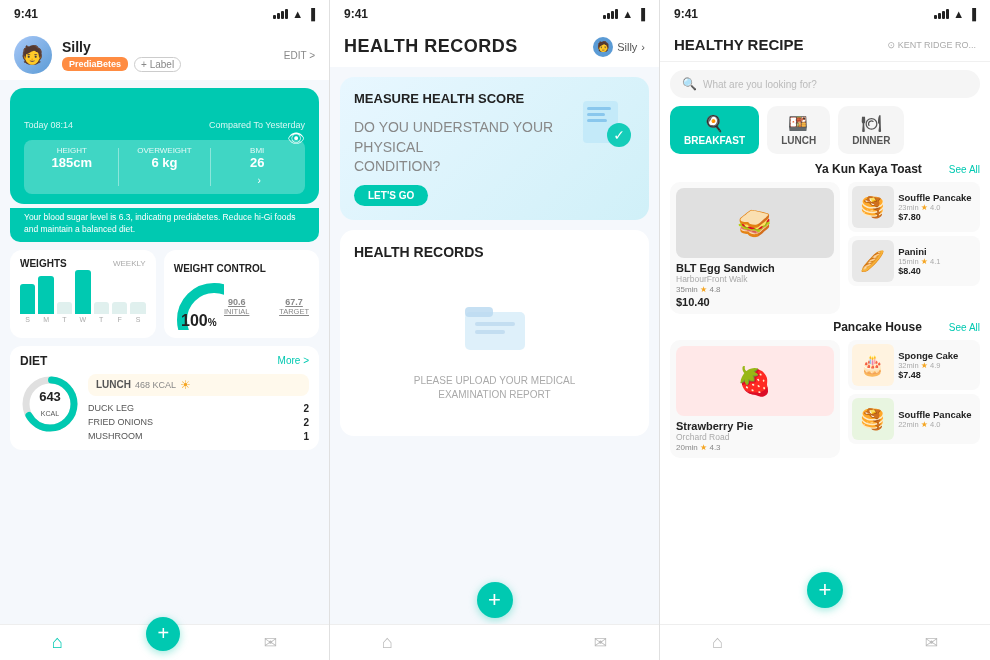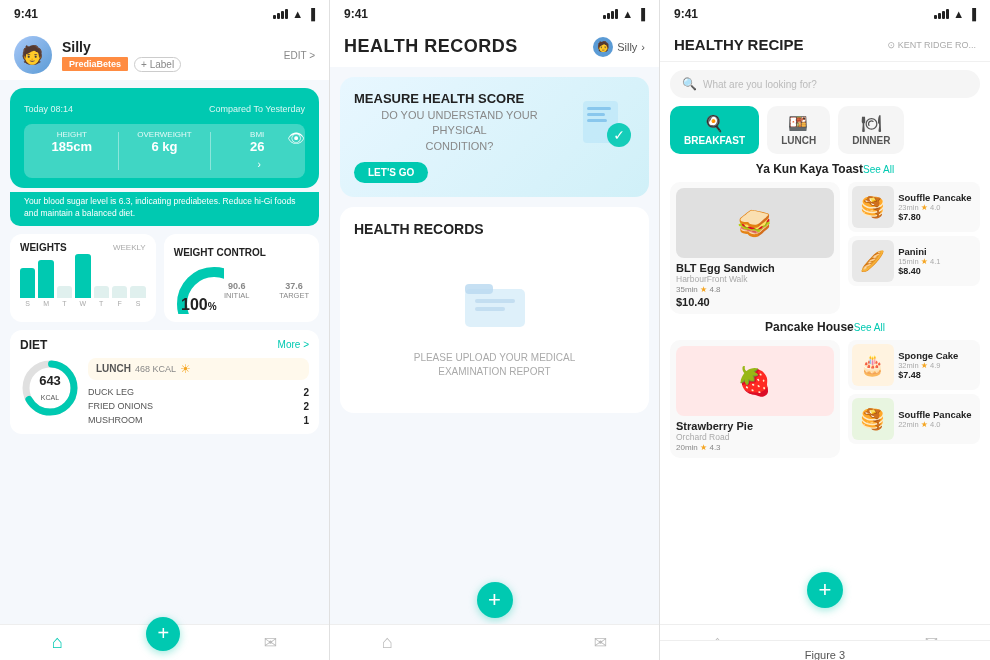--- a/index.html
+++ b/index.html
@@ -61,21 +61,21 @@
       background: linear-gradient(135deg, #a8c8f8, #5b9bd5);
       display: flex; align-items: center; justify-content: center;
       font-size: 18px; color: #fff; overflow: hidden;
     }
     .user-info { flex: 1; }
     .user-name { font-size: 14px; font-weight: 700; color: #222; }
     .user-tags { display: flex; align-items: center; gap: 6px; margin-top: 2px; }
     .tag-prediabetes {
       background: #ff8c42;
       color: #fff;
-      border-radius: 1px;
+      border-radius: 6px;
       font-size: 9px;
       font-weight: 600;
       padding: 2px 7px;
     }
     .tag-label {
       color: #888;
       font-size: 10px;
       border: 1px solid #ccc;
       border-radius: 10px;
       padding: 1px 6px;
@@ -89,21 +89,21 @@
       border-radius: 14px;
       padding: 12px 14px 10px;
       color: #fff;
       position: relative;
     }
     .weight-main { display: flex; align-items: baseline; gap: 0; }
     .weight-num { font-size: 48px; font-weight: 800; line-height: 1; }
     .weight-dec { font-size: 22px; font-weight: 700; }
     .weight-unit { font-size: 12px; margin-left: 4px; align-self: flex-start; margin-top: 8px; }
     .weight-change { margin-left: auto; display: flex; align-items: center; gap: 3px; font-size: 13px; font-weight: 600; }
-    .weight-subtitle { font-size: 9px; opacity: 0.85; margin-top: 4px; display: flex; justify-content: space-between; }
+    .weight-subtitle { font-size: 9px; opacity: 0.85; margin-top: 20px; display: flex; justify-content: space-between; }
     .weight-eye { position: absolute; right: 14px; top: 42px; font-size: 14px; }
     .weight-stats {
       display: flex;
       margin-top: 10px;
       background: rgba(255,255,255,0.25);
       border-radius: 8px;
       padding: 6px 10px;
       gap: 8px;
     }
     .wstat { flex: 1; text-align: center; }
@@ -146,21 +146,21 @@
     .donut-wrap { display: flex; flex-direction: row; align-items: center; }
     .donut-container { position: relative; width: 80px; height: 50px; overflow: hidden; margin-top: 4px; }
     .donut-svg { width: 80px; height: 80px; position: absolute; top: 0; left: 0; }
     .donut-label {
       position: absolute;
       bottom: 0; left: 50%;
       transform: translateX(-50%);
       font-size: 16px; font-weight: 800; color: #222;
       white-space: nowrap;
     }
-    .donut-footer { display: flex; justify-content: space-between; width: 100%; margin-top: 8px; font-size: 7.5px; color: #888; }
+    .donut-footer { display: flex; justify-content: space-between; width: 100%; margin-top: 8px; font-size: 7.5px; color: #888; text-decoration: underline; }
     .donut-footer span { text-align: center; }
 
     
     .diet-section {
       margin: 8px 10px 0;
       background: #fff;
       border-radius: 12px;
       padding: 8px 10px;
     }
     .diet-header { display: flex; justify-content: space-between; align-items: center; margin-bottom: 6px; }
@@ -224,22 +224,22 @@
     .measure-card {
       margin: 10px;
       background: linear-gradient(135deg, #e8f7ff, #d0f0f8);
       border-radius: 14px;
       padding: 14px;
       display: flex;
       gap: 10px;
       align-items: flex-start;
     }
     .measure-text { flex: 1; }
-    .measure-title { font-size: 13px; font-weight: 800; color: #222; margin-bottom: 2px; }
-    .measure-sub { font-size: 11px; color: #888; line-height: 1.4; text-align: center; }
+    .measure-title { font-size: 13px; font-weight: 800; color: #222; margin-bottom: 12px; }
+    .measure-sub { font-size: 14px; color: #888; line-height: 1.4; }
     .lets-go-btn {
       background: #00c9b1;
       color: #fff;
       border: none;
       border-radius: 20px;
       padding: 5px 14px;
       font-size: 10px;
       font-weight: 700;
       margin-top: 8px;
       cursor: pointer;
@@ -302,21 +302,21 @@
       font-size: 10px;
       font-weight: 700;
       display: flex; flex-direction: column; align-items: center; gap: 2px;
     }
     .meal-tab.active { background: #00c9b1; color: #fff; }
     .meal-tab.inactive { background: #f5f5f5; color: #555; }
     .meal-tab-icon { font-size: 16px; }
 
     
     .restaurant-section { margin: 0 10px 6px; }
-    .restaurant-header { display: flex; justify-content: center; align-items: center; margin-bottom: 6px; }
+    .restaurant-header { display: flex; justify-content: flex-end; align-items: center; margin-bottom: 6px; gap: 27px; }
     .restaurant-name { font-size: 12px; font-weight: 700; color: #222; }
     .see-all { font-size: 10px; color: #00c9b1; }
 
     
     .food-grid { display: flex; gap: 8px; }
     .food-main {
       flex: 1.2;
       background: #f9f9f9;
       border-radius: 10px;
       padding: 6px;
@@ -488,21 +488,21 @@
             <div class="donut-label">
               <span>100</span><span style="font-size:10px">%</span>
             </div>
           </div>
           <div class="donut-footer">
             <span>
               <div style="font-weight:700;font-size:9px">90.6</div>
               <div>INITIAL</div>
             </span>
             <span>
-              <div style="font-weight:700;font-size:9px">37.6</div>
+              <div style="font-weight:700;font-size:9px">67.7</div>
               <div>TARGET</div>
             </span>
           </div>
         </div>
       </div>
     </div>
 
     <div class="diet-section">
       <div class="diet-header">
         <span class="diet-title">DIET</span>
@@ -763,15 +763,14 @@
     </div>
 
     <div style="position:absolute;bottom:52px;left:50%;transform:translateX(-50%);width:36px;height:36px;background:#00c9b1;border-radius:50%;display:flex;align-items:center;justify-content:center;color:#fff;font-size:22px;box-shadow:0 2px 8px rgba(0,200,170,0.4)">+</div>
 
     <div class="bottom-nav">
       <span style="font-size:18px;color:#bbb">⌂</span>
       <div style="width:34px;height:34px"></div>
       <span style="font-size:16px;color:#bbb">✉</span>
     </div>
 
-    <div class="figure-label" style="position:absolute;bottom:0;left:0;right:0;height:20px;line-height:20px;font-size:11px;text-align:center;border-top:1px solid #eee;background:#fff">Figure 3</div>
   </div>
 </div>
 
 </body></html>

